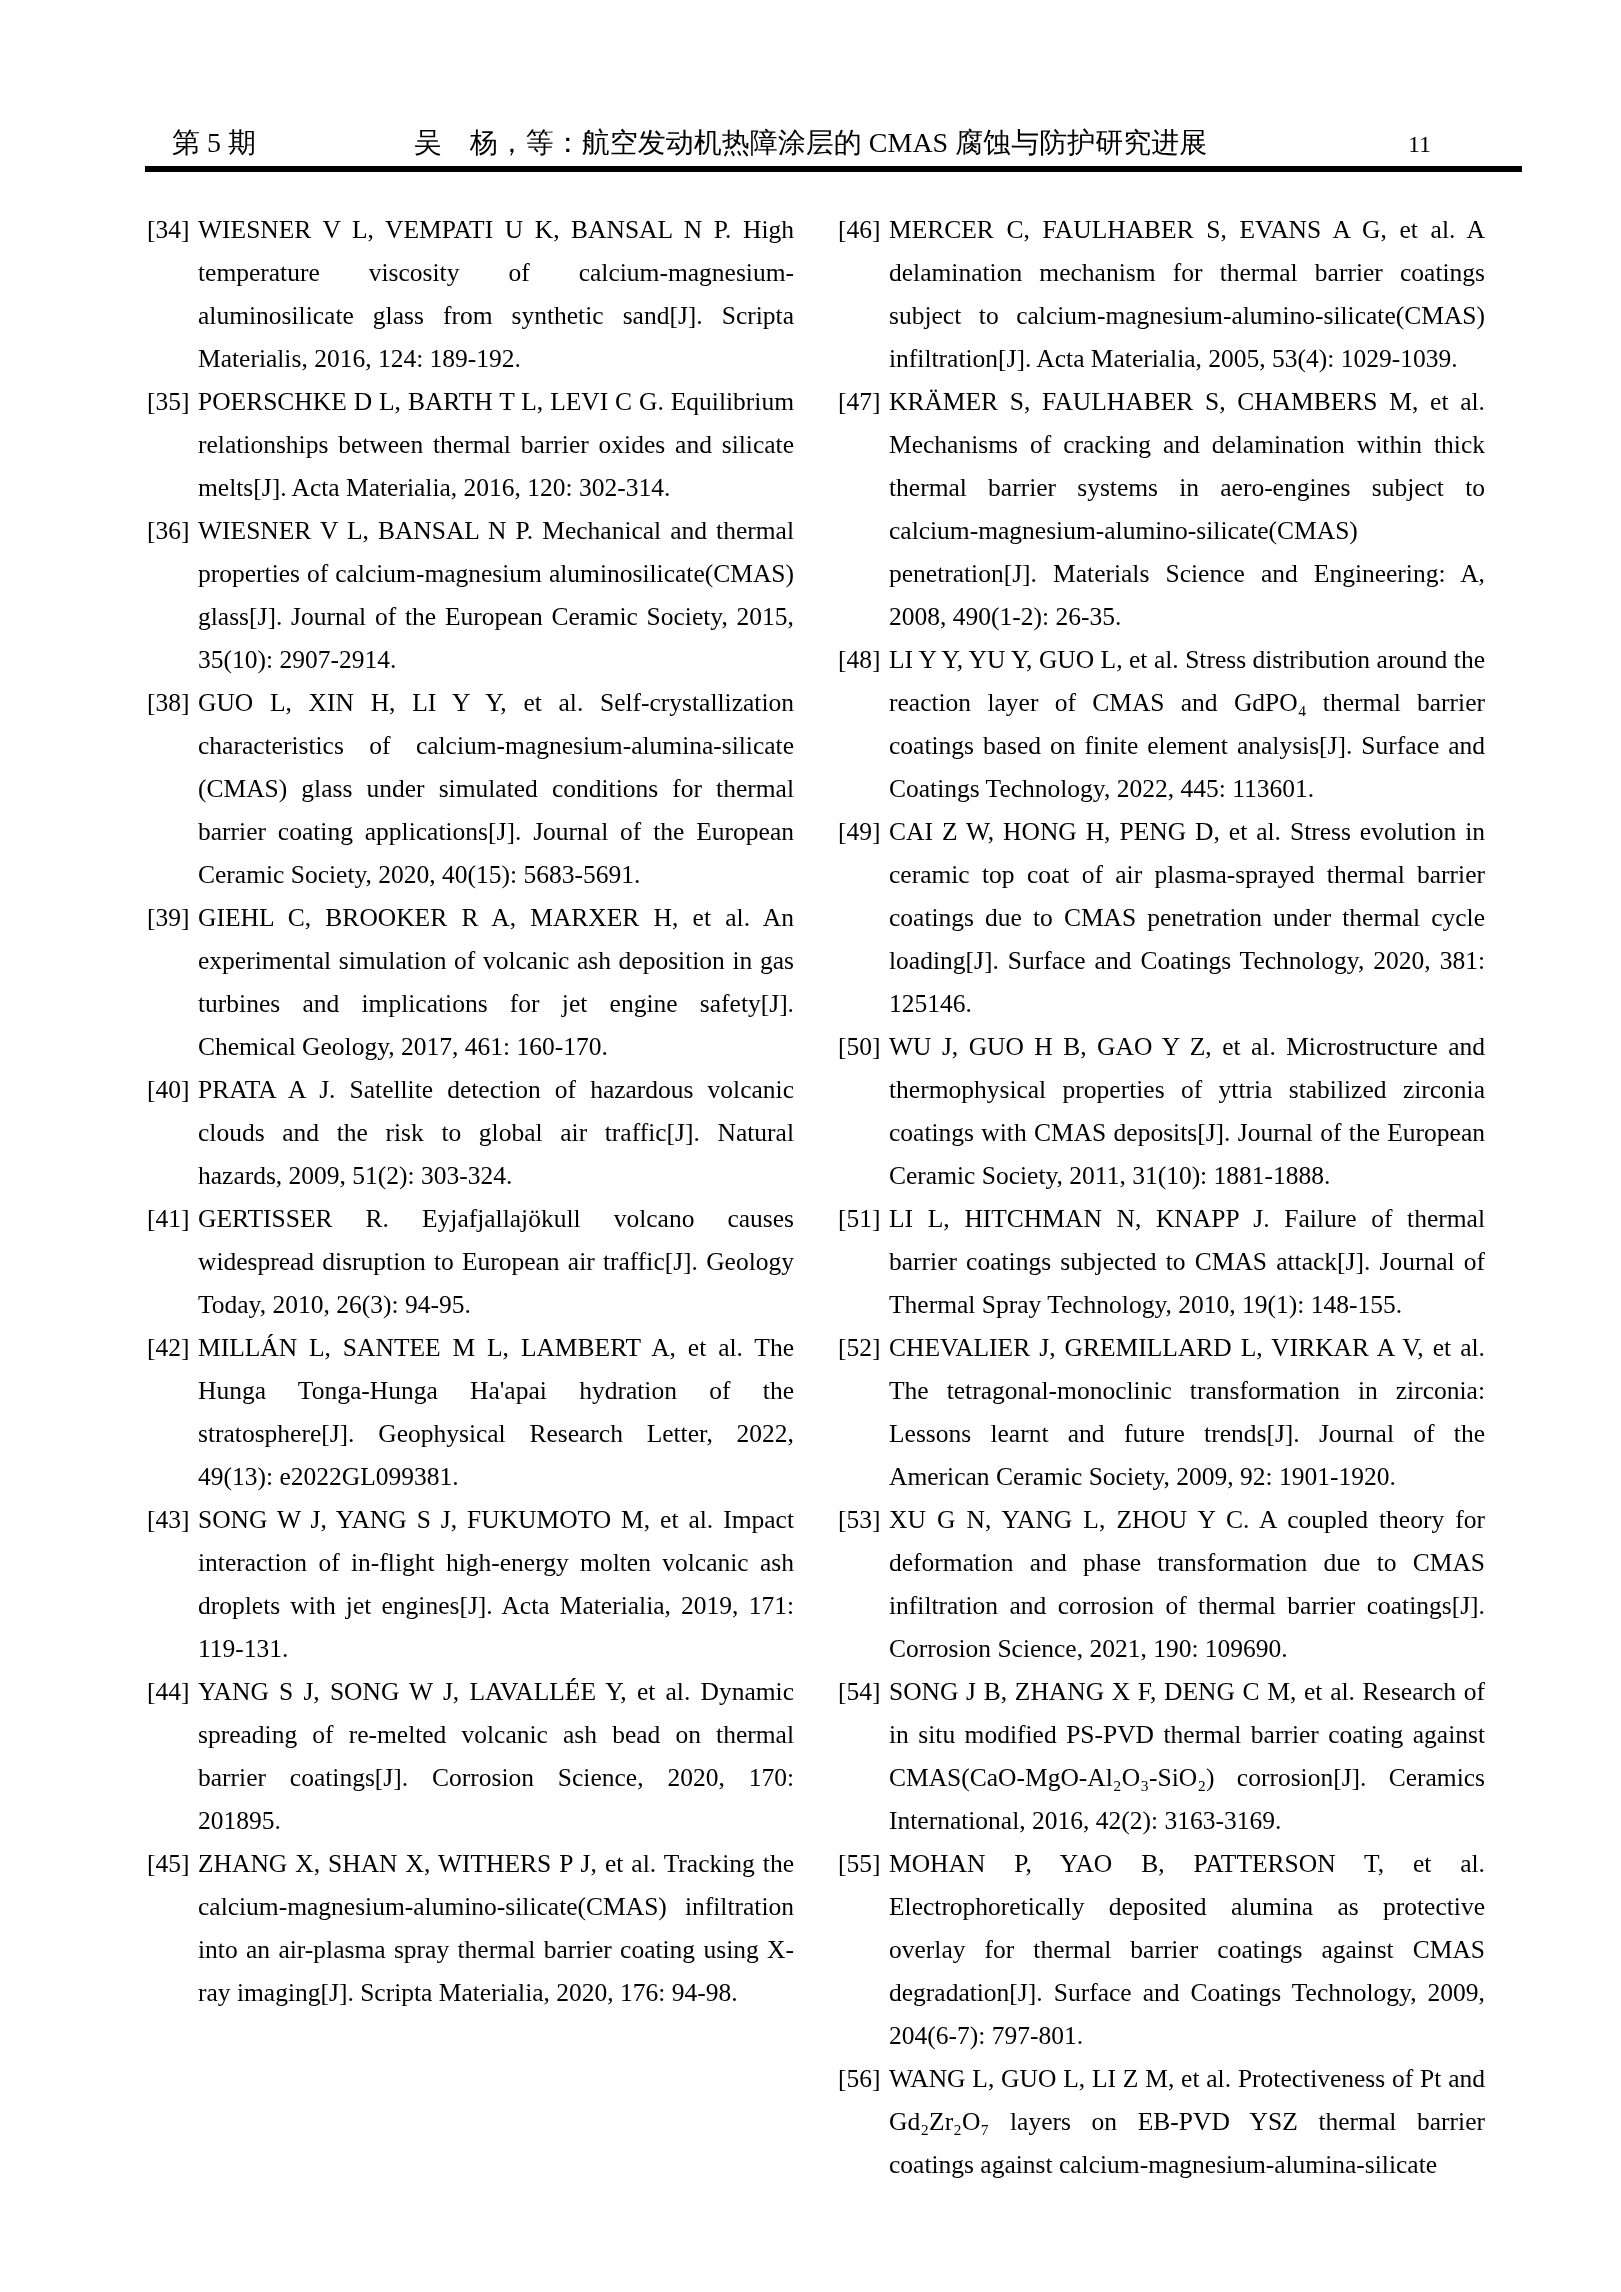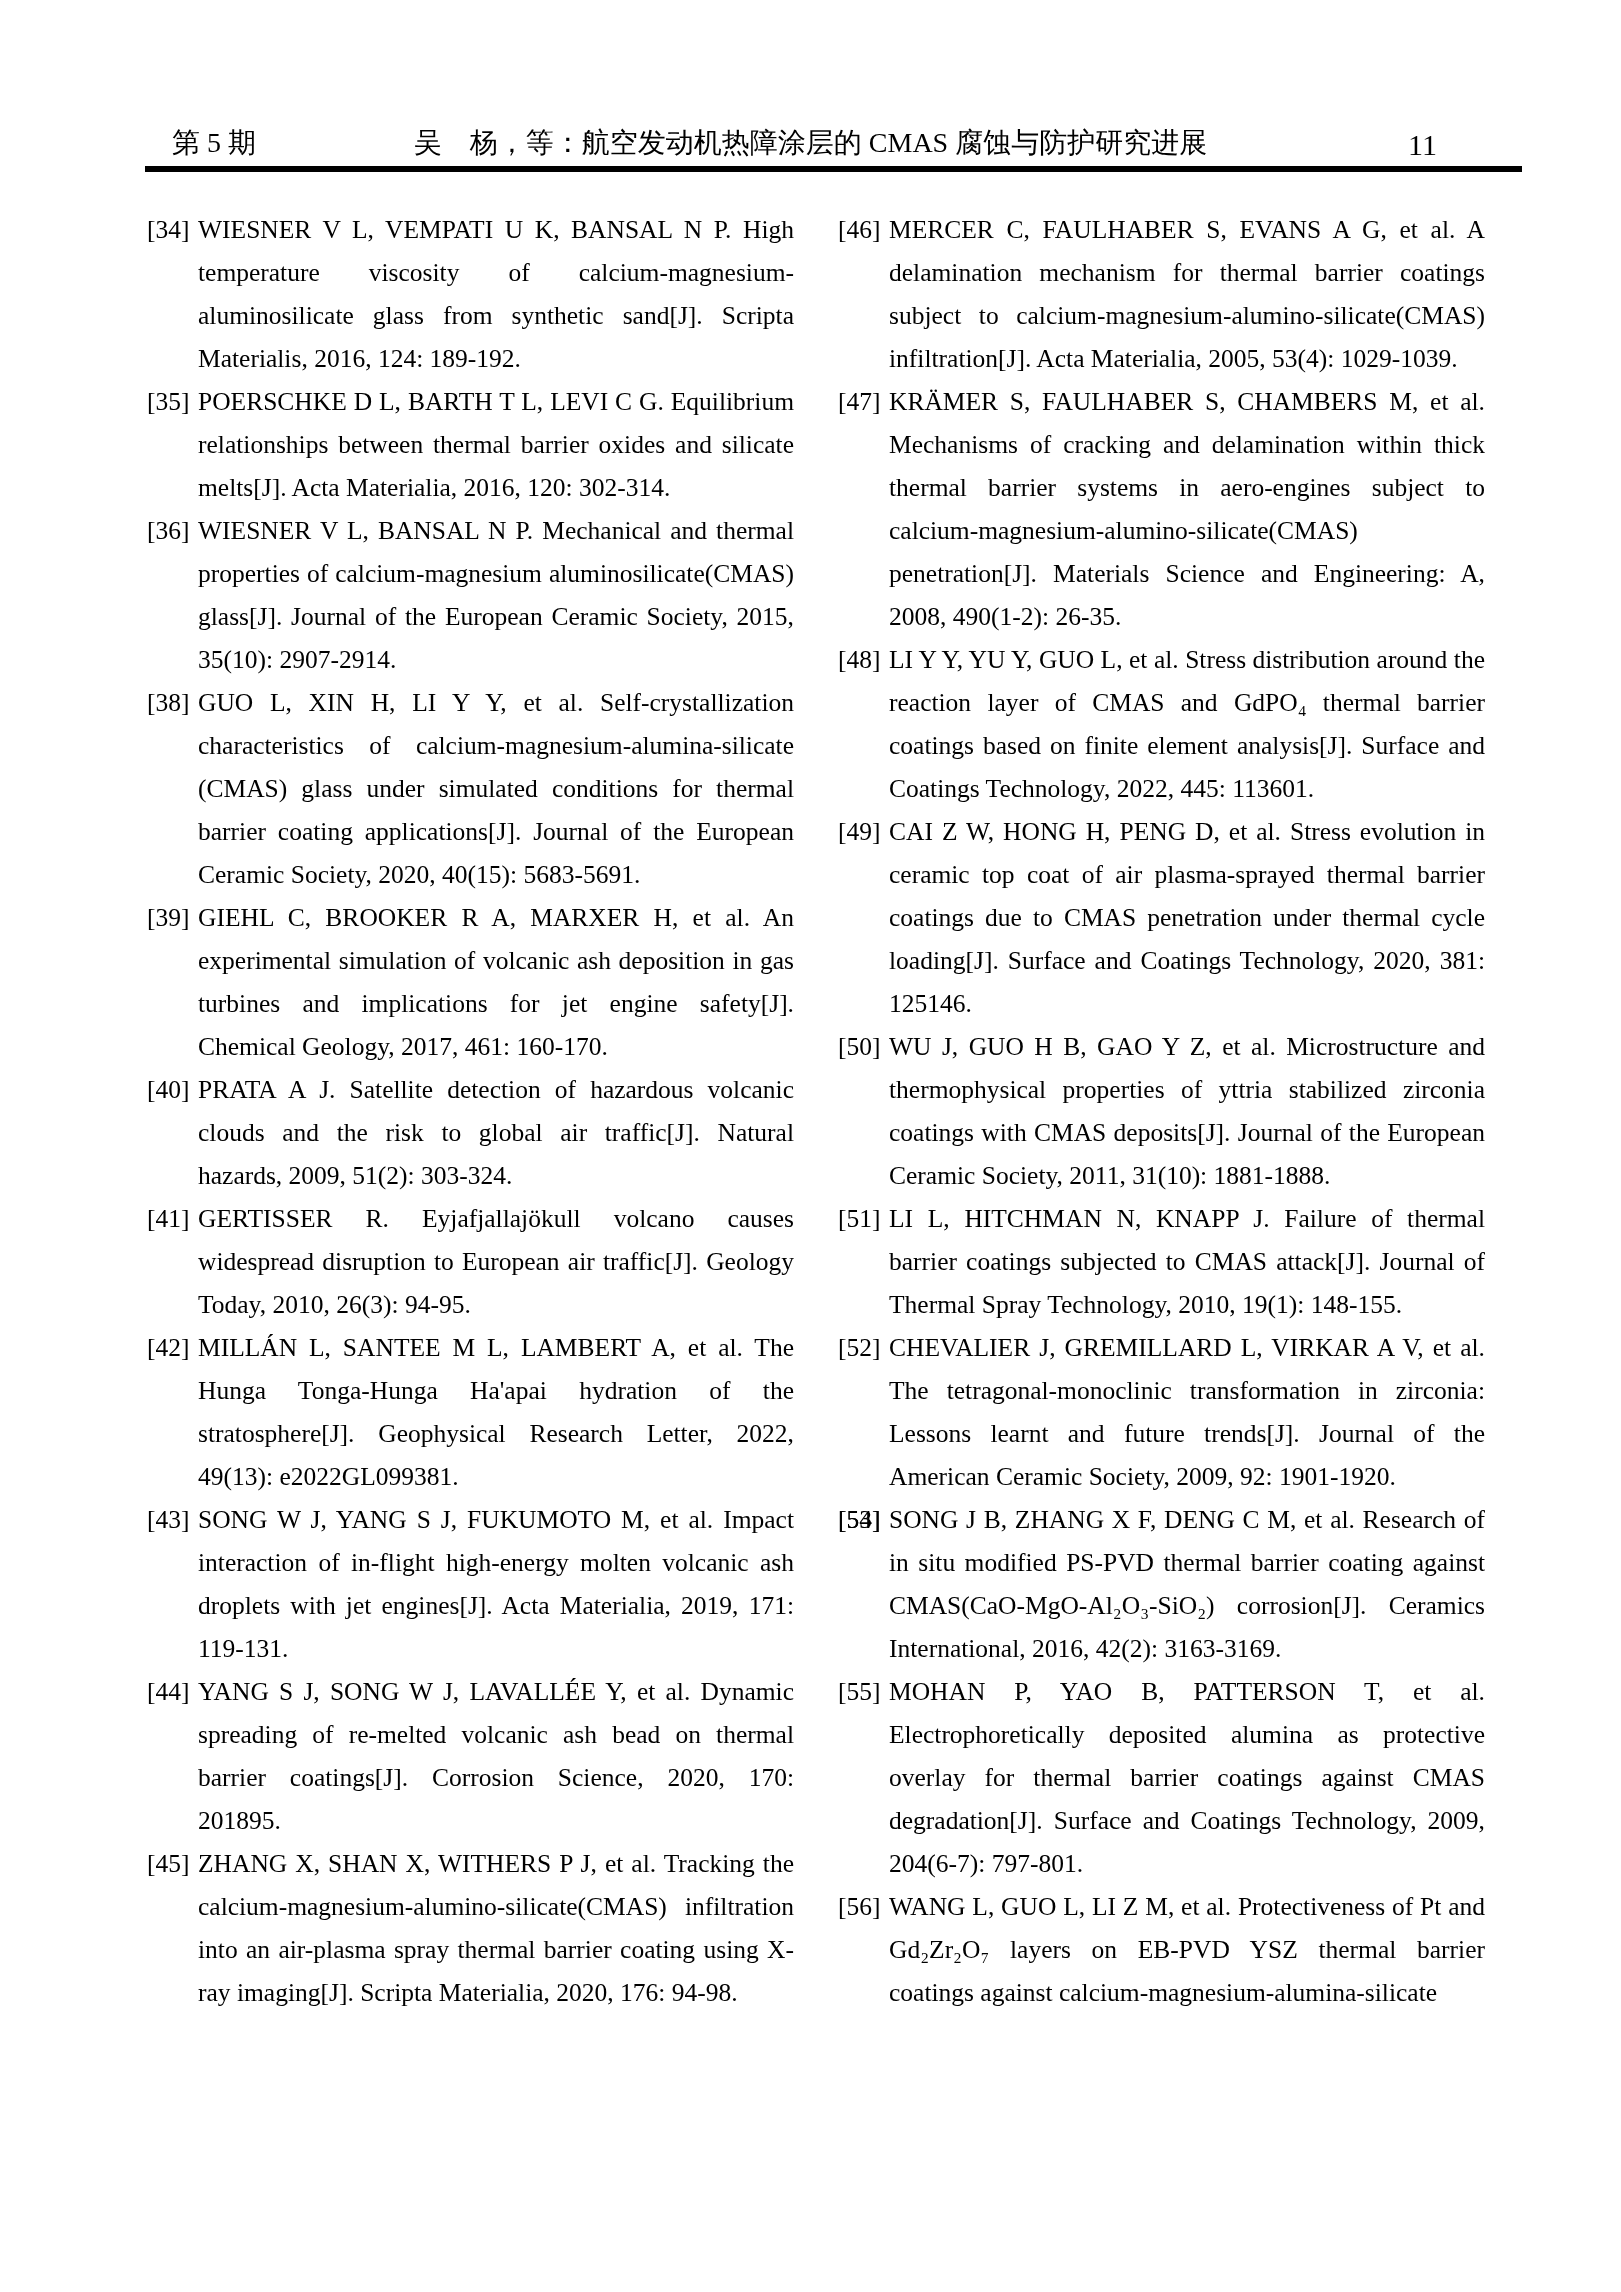--- a/index.html
+++ b/index.html
@@ -33,21 +33,21 @@
     position: absolute;
     left: 0;
     right: 0;
     text-align: center;
     white-space: nowrap;
   }
   .page-number {
     position: absolute;
     left: 1408px;
     top: 2px;
-    font-size: 30px;
+    font-size: 24px;
   }
   .header-rule {
     position: absolute;
     left: 145px;
     top: 166px;
     width: 1377px;
     height: 5.9px;
     background: #000000;
   }
   .ref-columns { position: absolute; top: 0; left: 0; }
@@ -99,21 +99,21 @@
         <div class="ref"><span class="ref-id">[45]</span><span class="ref-text">ZHANG X, SHAN X, WITHERS P J, et al. Tracking the calcium-magnesium-alumino-silicate(CMAS) infiltration into an air-plasma spray thermal barrier coating using X-ray imaging[J]. Scripta Materialia, 2020, 176: 94-98.</span></div>
       </div>
     <div class="ref-col ref-col-right" id="col-right">
         <div class="ref"><span class="ref-id">[46]</span><span class="ref-text">MERCER C, FAULHABER S, EVANS A G, et al. A delamination mechanism for thermal barrier coatings subject to calcium-magnesium-alumino-silicate(CMAS) infiltration[J]. Acta Materialia, 2005, 53(4): 1029-1039.</span></div>
         <div class="ref"><span class="ref-id">[47]</span><span class="ref-text">KRÄMER S, FAULHABER S, CHAMBERS M, et al. Mechanisms of cracking and delamination within thick thermal barrier systems in aero-engines subject to calcium-magnesium-alumino-silicate(CMAS) penetration[J]. Materials Science and Engineering: A, 2008, 490(1-2): 26-35.</span></div>
         <div class="ref"><span class="ref-id">[48]</span><span class="ref-text">LI Y Y, YU Y, GUO L, et al. Stress distribution around the reaction layer of CMAS and GdPO₄ thermal barrier coatings based on finite element analysis[J]. Surface and Coatings Technology, 2022, 445: 113601.</span></div>
         <div class="ref"><span class="ref-id">[49]</span><span class="ref-text">CAI Z W, HONG H, PENG D, et al. Stress evolution in ceramic top coat of air plasma-sprayed thermal barrier coatings due to CMAS penetration under thermal cycle loading[J]. Surface and Coatings Technology, 2020, 381: 125146.</span></div>
         <div class="ref"><span class="ref-id">[50]</span><span class="ref-text">WU J, GUO H B, GAO Y Z, et al. Microstructure and thermophysical properties of yttria stabilized zirconia coatings with CMAS deposits[J]. Journal of the European Ceramic Society, 2011, 31(10): 1881-1888.</span></div>
         <div class="ref"><span class="ref-id">[51]</span><span class="ref-text">LI L, HITCHMAN N, KNAPP J. Failure of thermal barrier coatings subjected to CMAS attack[J]. Journal of Thermal Spray Technology, 2010, 19(1): 148-155.</span></div>
         <div class="ref"><span class="ref-id">[52]</span><span class="ref-text">CHEVALIER J, GREMILLARD L, VIRKAR A V, et al. The tetragonal-monoclinic transformation in zirconia: Lessons learnt and future trends[J]. Journal of the American Ceramic Society, 2009, 92: 1901-1920.</span></div>
-        <div class="ref"><span class="ref-id">[53]</span></div>
+        <div class="ref"><span class="ref-id">[53]</span><span class="ref-text">XU G N, YANG L, ZHOU Y C. A coupled theory for deformation and phase transformation due to CMAS infiltration and corrosion of thermal barrier coatings[J]. Corrosion Science, 2021, 190: 109690.</span></div>
         <div class="ref"><span class="ref-id">[54]</span><span class="ref-text">SONG J B, ZHANG X F, DENG C M, et al. Research of in situ modified PS-PVD thermal barrier coating against CMAS(CaO-MgO-Al₂O₃-SiO₂) corrosion[J]. Ceramics International, 2016, 42(2): 3163-3169.</span></div>
         <div class="ref"><span class="ref-id">[55]</span><span class="ref-text">MOHAN P, YAO B, PATTERSON T, et al. Electrophoretically deposited alumina as protective overlay for thermal barrier coatings against CMAS degradation[J]. Surface and Coatings Technology, 2009, 204(6-7): 797-801.</span></div>
         <div class="ref"><span class="ref-id">[56]</span><span class="ref-text">WANG L, GUO L, LI Z M, et al. Protectiveness of Pt and Gd₂Zr₂O₇ layers on EB-PVD YSZ thermal barrier coatings against calcium-magnesium-alumina-silicate</span></div>
       </div>
   </main>
 
 </div>
 
 
 </body></html>

